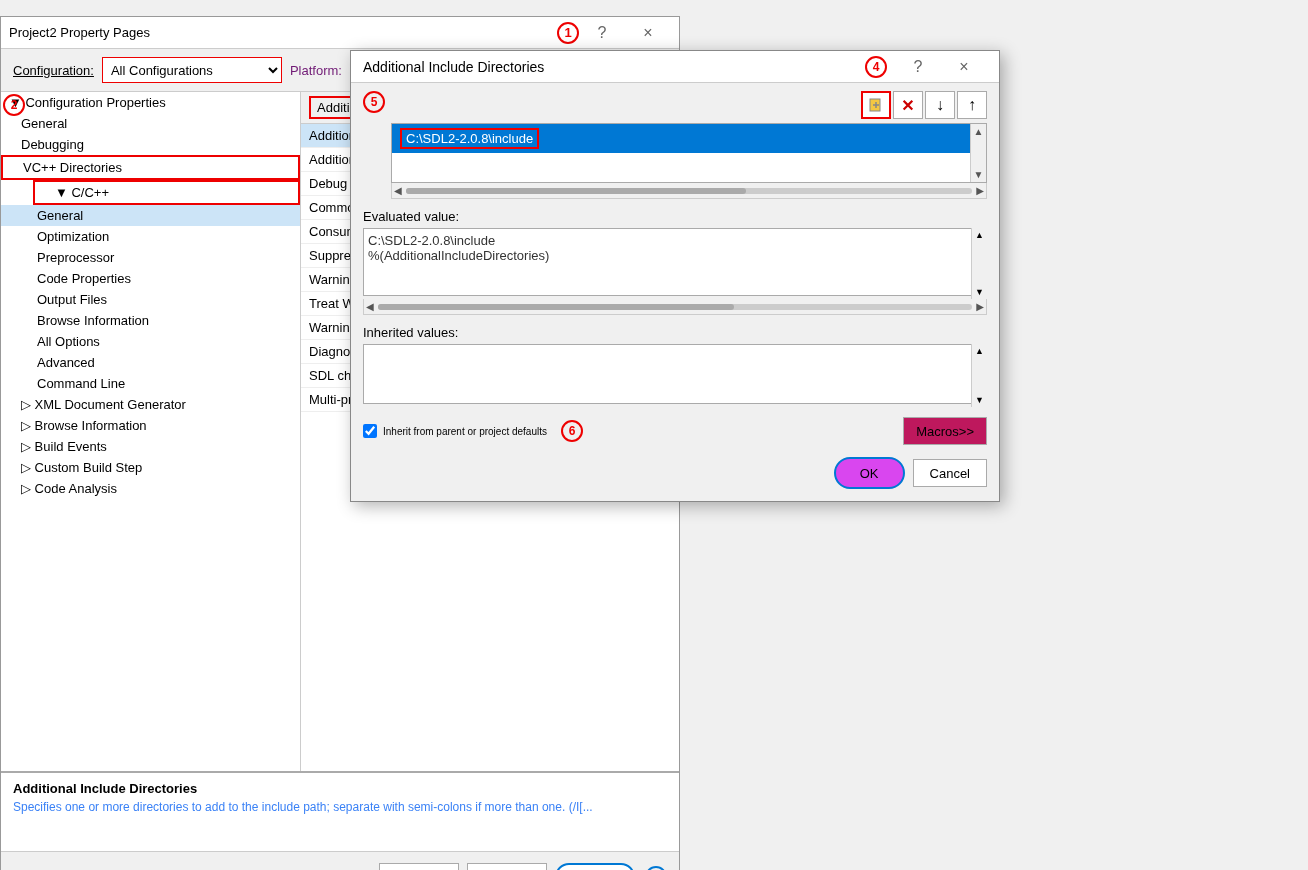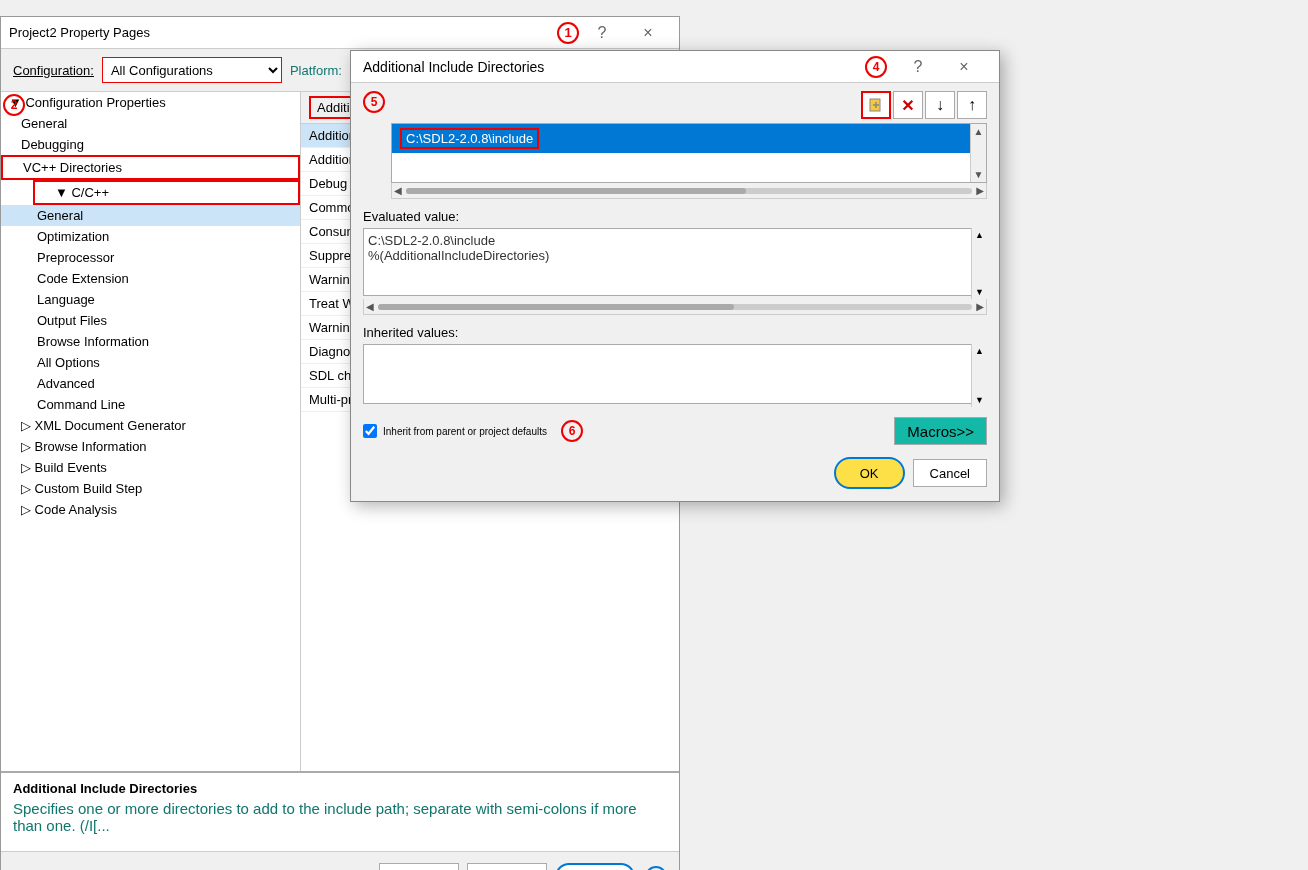--- a/index.html
+++ b/index.html
@@ -73,21 +73,21 @@
     .config-label { color: #000; font-size: 13px; text-decoration: underline; }
     .config-select {
       border: 1px solid #e00;
       background: #fff;
       height: 26px;
       padding: 0 4px;
       font-size: 13px;
       width: 180px;
       appearance: auto;
     }
-    .platform-label { color: #0f766e; font-size: 13px; }
+    .platform-label { color: #701a75; font-size: 13px; }
     .platform-value {
       border: 1px solid #aaa;
       background: #fff;
       height: 26px;
       padding: 0 4px;
       font-size: 13px;
       width: 130px;
     }
 
     
@@ -152,21 +152,21 @@
     .prop-name { flex: 1; color: #000; }
 
     
     .desc-area {
       border-top: 2px solid #aaa;
       padding: 8px 12px;
       background: #fff;
       min-height: 80px;
     }
     .desc-title { font-weight: bold; font-size: 13px; margin-bottom: 4px; }
-    .desc-text { font-size: 15px; color: #0f766e; }
+    .desc-text { font-size: 12px; color: #3b82f6; }
 
     
     .bottom-buttons {
       display: flex;
       justify-content: flex-end;
       align-items: center;
       padding: 8px 12px;
       gap: 8px;
       background: #f0f0f0;
       border-top: 1px solid #ccc;
@@ -358,31 +358,31 @@
       display: flex;
       justify-content: flex-end;
       align-items: center;
       margin-top: 12px;
       gap: 8px;
     }
 
     .macros-btn {
       height: 28px;
       padding: 0 12px;
-      font-size: 15px;
-      background: #14b8a6;
+      font-size: 13px;
+      background: #be185d;
       border: 1px solid #aaa;
       cursor: pointer;
     }
 
     .ok-btn {
       height: 32px;
       padding: 0 24px;
       font-size: 13px;
-      background: #fde047;
+      background: #d946ef;
       border: 2px solid #0078d4;
       border-radius: 16px;
       cursor: pointer;
       font-weight: normal;
     }
 
     .cancel-dialog-btn {
       height: 28px;
       padding: 0 16px;
       font-size: 13px;
@@ -454,24 +454,21 @@
       <div class="tree-item indent2 selected">
         <span>General</span>
       </div>
       <div class="tree-item indent2">
         <span>Optimization</span>
       </div>
       <div class="tree-item indent2">
         <span>Preprocessor</span>
       </div>
       <div class="tree-item indent2">
-        <span>Code Extension</span>
-      </div>
-      <div class="tree-item indent2">
-        <span>Language</span>
+        <span>Code Properties</span>
       </div>
       <div class="tree-item indent2">
         <span>Output Files</span>
       </div>
       <div class="tree-item indent2">
         <span>Browse Information</span>
       </div>
       <div class="tree-item indent2">
         <span>All Options</span>
       </div>

